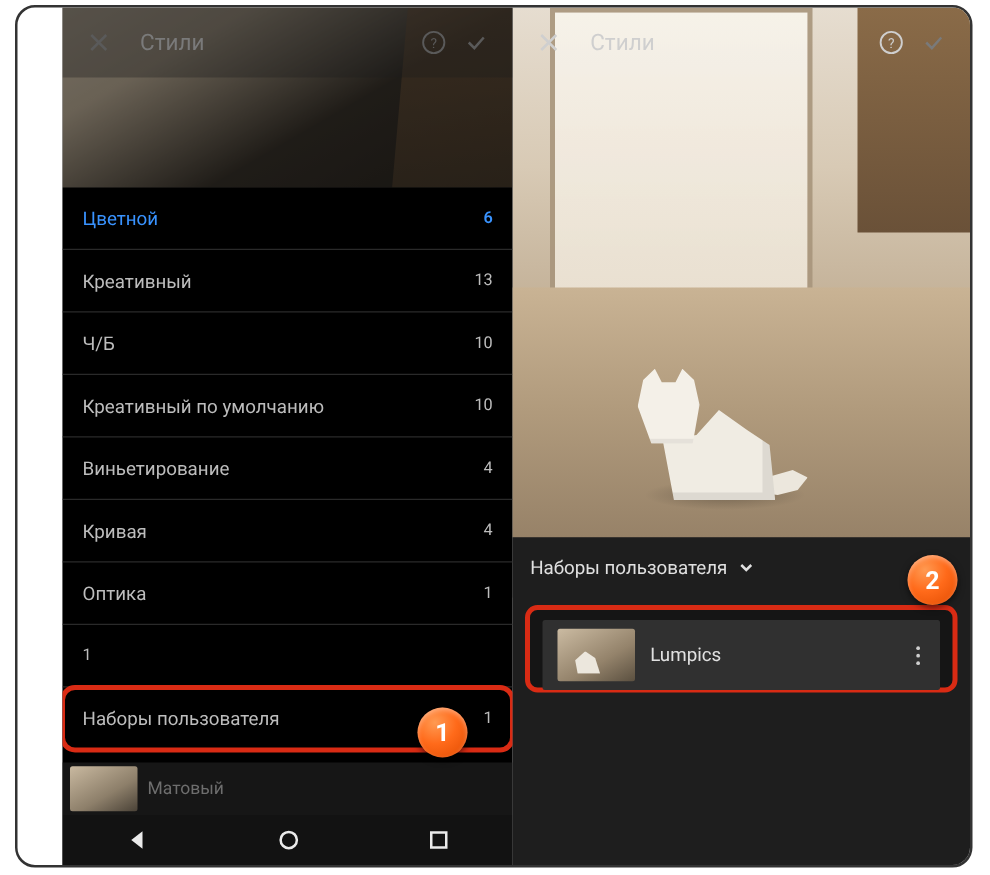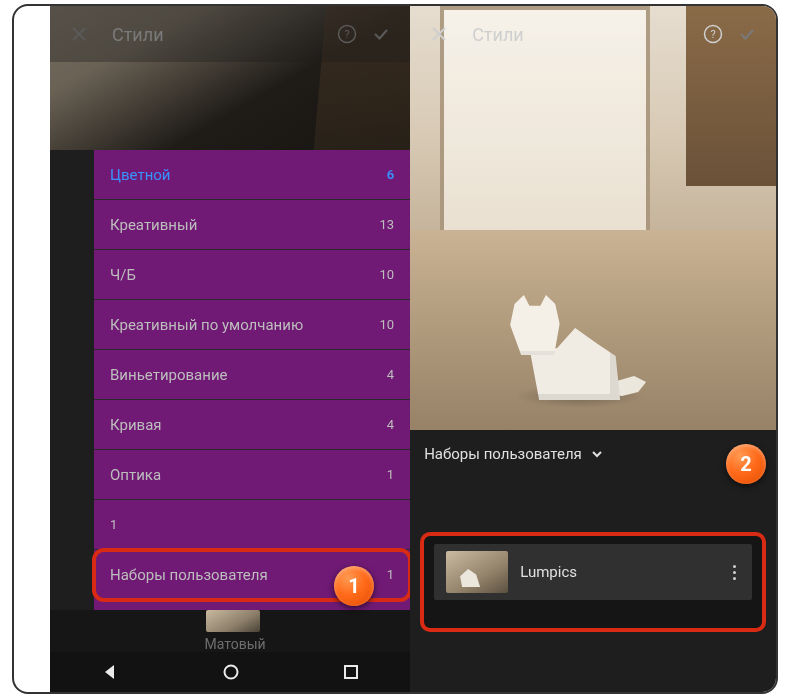--- a/index.html
+++ b/index.html
@@ -16,52 +16,52 @@
   .icon-btn { width: 34px; height: 34px; display: flex; align-items: center; justify-content: center; color: #bdbdbd; }
   .icon-btn.dim { color: #5a5a5a; }
   svg { display: block; }
   
   
   .preview-left { position: absolute; top: 0; left: 0; right: 0; height: 144px; background: linear-gradient(150deg, #d6c8b2 0%, #c0b19a 25%, #3a342c 60%, #2a2620 100%); overflow: hidden; }
   .preview-left::after { content: ""; position: absolute; inset: 0; background: rgba(0,0,0,0.45); }
   .shelf-l { position: absolute; top: 0; right: -40px; width: 130px; height: 144px; background: linear-gradient(180deg, #826242 0%, #5e4a35 100%); transform: skew(-5deg); opacity: 0.6; }
   
   
-  .list { position: absolute; top: 144px; left: 0; right: 0; bottom: 0; background: #701a75; margin-left: 44px; }
+  .list { position: absolute; top: 144px; left: 0; right: 0; bottom: 0; background: #000000; }
   .list-item { height: 50px; border-bottom: 1px solid #2a2a2a; display: flex; align-items: center; padding: 0 16px; justify-content: space-between; }
   .list-item .label { color: #bdbdbd; font-size: 15px; }
   .list-item .count { color: #bdbdbd; font-size: 13px; }
   .list-item.active .label { color: #3993ff; }
   .list-item.active .count { color: #3993ff; font-weight: 600; }
   .list-item.highlighted { outline: 4px solid #d92b14; outline-offset: -2px; border-radius: 10px; position: relative; z-index: 5; }
   
   
   .nav-android { position: absolute; bottom: 0; left: 0; right: 0; height: 40px; background: #121212; display: flex; align-items: center; justify-content: space-around; z-index: 15; }
-  .thumbrow { position: absolute; bottom: 40px; left: 0; right: 0; height: 42px; background: #161616; display: flex; align-items: center; padding-left: 6px; gap: 4px; flex-direction: column; }
+  .thumbrow { position: absolute; bottom: 40px; left: 0; right: 0; height: 42px; background: #161616; display: flex; align-items: center; padding-left: 6px; gap: 4px; }
   .thumb { width: 54px; height: 36px; background: linear-gradient(150deg, #c9b9a0 0%, #8d7f6a 60%, #4a4237 100%); border-radius: 2px; }
   .thumb-label { color: #6e6e6e; font-size: 14px; margin-left: 4px; }
   .nav-tri, .nav-circ, .nav-sq { color: #eaeaea; }
   
   
   .preview-right { position: absolute; top: 0; left: 0; right: 0; height: 424px; overflow: hidden; }
   .room-bg { position: absolute; inset: 0; background: linear-gradient(180deg, #e6ddd0 0%, #d8cab5 30%, #c4b299 55%, #b19c80 80%, #9d8b70 100%); }
   .floor { position: absolute; left: 0; right: 0; bottom: 0; height: 200px; background: linear-gradient(180deg, #c9b394 0%, #b09a7c 50%, #978268 100%); }
   .window-r { position: absolute; top: 0; left: 30px; width: 210px; height: 260px; background: linear-gradient(180deg, #f8f4ec 0%, #ece3d4 100%); border: 4px solid #a8957c; opacity: 0.9; }
   .shelf-r { position: absolute; top: 0; right: -30px; width: 120px; height: 180px; background: linear-gradient(180deg, #8a6b48 0%, #6a5138 100%); }
   .cat { position: absolute; left: 100px; bottom: 30px; width: 130px; height: 130px; }
   .cat .body { position: absolute; left: 20px; bottom: 0; width: 90px; height: 80px; background: #f0ece3; clip-path: polygon(10% 100%, 0% 40%, 30% 35%, 50% 10%, 75% 30%, 95% 45%, 100% 100%); box-shadow: inset -10px -6px 0 rgba(0,0,0,0.08); }
   .cat .head { position: absolute; left: 0; bottom: 45px; width: 55px; height: 60px; background: #f4f0e8; clip-path: polygon(20% 100%, 0% 50%, 8% 15%, 25% 0%, 35% 18%, 55% 18%, 65% 0%, 82% 15%, 90% 48%, 80% 100%); box-shadow: inset -6px -4px 0 rgba(0,0,0,0.06); }
   .cat .tail { position: absolute; right: -6px; bottom: 4px; width: 40px; height: 20px; background: #ece7dd; clip-path: polygon(0% 40%, 70% 0%, 100% 30%, 80% 80%, 40% 100%, 0% 90%); }
   .shadow-cat { position: absolute; left: 105px; bottom: 22px; width: 130px; height: 24px; background: radial-gradient(ellipse at center, rgba(0,0,0,0.25) 0%, rgba(0,0,0,0) 70%); }
   
   .section-hdr { position: absolute; top: 424px; left: 0; right: 0; height: 48px; background: #1e1e1e; display: flex; align-items: center; padding: 0 14px; }
   .section-hdr .lbl { color: #e0e0e0; font-size: 15px; }
   .section-hdr .chev { margin-left: 8px; color: #e0e0e0; }
   
-  .preset-area { position: absolute; top: 478px; left: 10px; right: 10px; height: 100px; border: 4px solid #d92b14; border-radius: 10px; background: #151515; margin-top: 48px; }
+  .preset-area { position: absolute; top: 478px; left: 10px; right: 10px; height: 70px; border: 4px solid #d92b14; border-radius: 10px; background: #151515; }
   .preset-row { height: 56px; margin: 8px 10px; background: #303030; display: flex; align-items: center; padding-right: 10px; border-radius: 2px; }
   .preset-row .pthumb { width: 62px; height: 42px; margin: 0 12px; background: linear-gradient(150deg, #cbbba2 0%, #94836b 60%, #5b5040 100%); border-radius: 2px; position: relative; }
   .preset-row .pthumb::after { content:""; position:absolute; left:14px; bottom:6px; width:20px; height:18px; background:#ece7dd; clip-path: polygon(10% 100%,0 40%,40% 0,80% 30%,100% 100%); }
   .preset-row .pname { flex: 1; color: #e0e0e0; font-size: 15px; }
   .preset-row .dots { color: #cfcfcf; padding: 0 6px; letter-spacing: 0; font-size: 16px; line-height: 4px; display:flex; flex-direction:column; gap:3px; align-items:center;}
   .preset-row .dots span{width:3px;height:3px;background:#cfcfcf;border-radius:50%;}
   
   
   .badge { position: absolute; width: 40px; height: 40px; border-radius: 50%; background: radial-gradient(circle at 35% 30%, #ff9a52 0%, #ff6a1a 45%, #e04a00 100%); box-shadow: 0 2px 6px rgba(0,0,0,0.6), inset 0 2px 4px rgba(255,255,255,0.4); display: flex; align-items: center; justify-content: center; color: #fff; font-weight: 700; font-size: 20px; z-index: 50; }
 </style>

